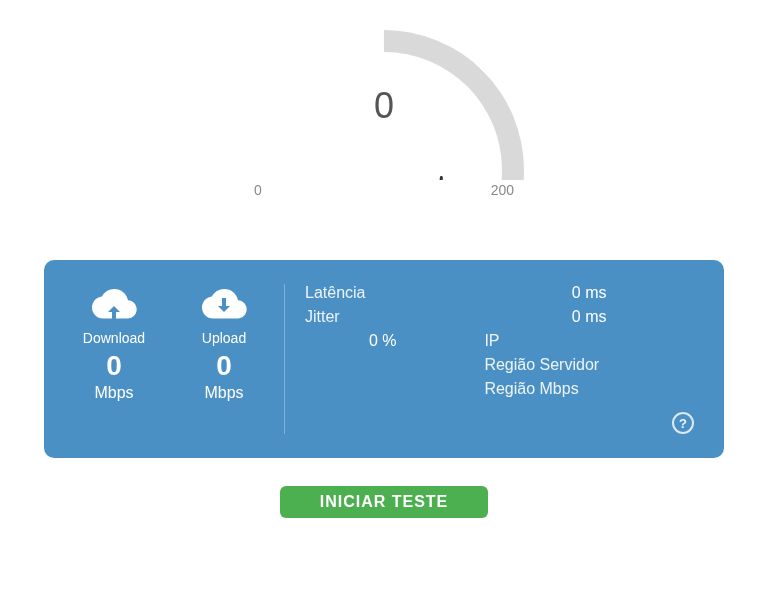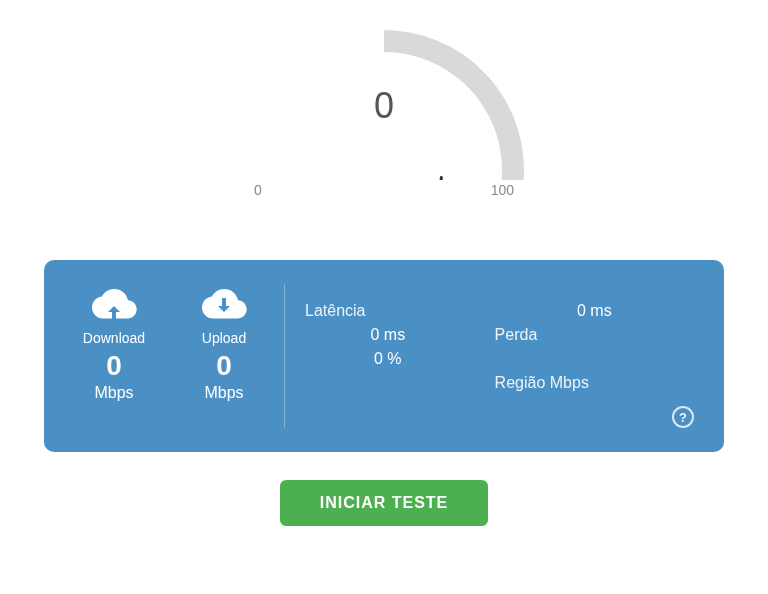--- a/index.html
+++ b/index.html
@@ -154,21 +154,21 @@
       font-weight: bold;
       cursor: pointer;
     }
 
     
     .start-button {
       background: #4caf50;
       color: white;
       border: none;
       border-radius: 6px;
-      padding: 14px 40px;
+      padding: 7px 40px;
       font-size: 16px;
       font-weight: bold;
       letter-spacing: 1px;
       cursor: pointer;
       margin-top: 28px;
     }
 
     .panel-left {
       display: flex;
       flex-direction: row;
@@ -187,38 +187,37 @@
       flex: 1;
       display: flex;
       flex-direction: column;
     }
 
     .stats-grid {
       display: grid;
       grid-template-columns: auto auto;
       column-gap: 24px;
       row-gap: 6px;
-      margin-top: 18px;
     }
   </style>
 </head>
 <body>
 
 <div class="speedometer-container">
   <div class="gauge-wrapper">
     <div class="gauge-arc"></div>
 
     <div class="needle-container" style="position:absolute; bottom:2px; left:calc(50% - 2px); transform-origin: right center; transform: rotate(-85deg);">
       <div class="needle"></div>
     </div>
     <div class="gauge-value">0</div>
   </div>
   <div class="gauge-labels">
     <span>0</span>
-    <span>100</span>
+    <span>200</span>
   </div>
 </div>
 
 <div class="info-panel">
 
   <div class="panel-left">
 
     <div class="speed-item">
 
       <svg width="48" height="40" viewBox="0 0 48 40" fill="none" xmlns="http://www.w3.org/2000/svg" style="margin-bottom:6px;">
@@ -244,27 +243,29 @@
   </div>
 
   <div class="divider-vert"></div>
 
   <div class="stats-outer">
     <div class="stats-grid">
 
       <span class="stat-label">Latência</span>
       <span class="stat-value">0 ms</span>
 
+      <span class="stat-label">Jitter</span>
       <span class="stat-value">0 ms</span>
 
-      <span class="stat-label">Perda</span>
       <span class="stat-value">0 %</span>
 
+      <span class="stat-label">IP</span>
       <span class="stat-value stat-empty"></span>
 
+      <span class="stat-label">Região Servidor</span>
       <span class="stat-value stat-empty"></span>
 
       <span class="stat-label">Região Mbps</span>
       <span class="stat-value stat-empty"></span>
     </div>
     <div class="help-row">
       <div class="help-icon">?</div>
     </div>
   </div>
 </div>

